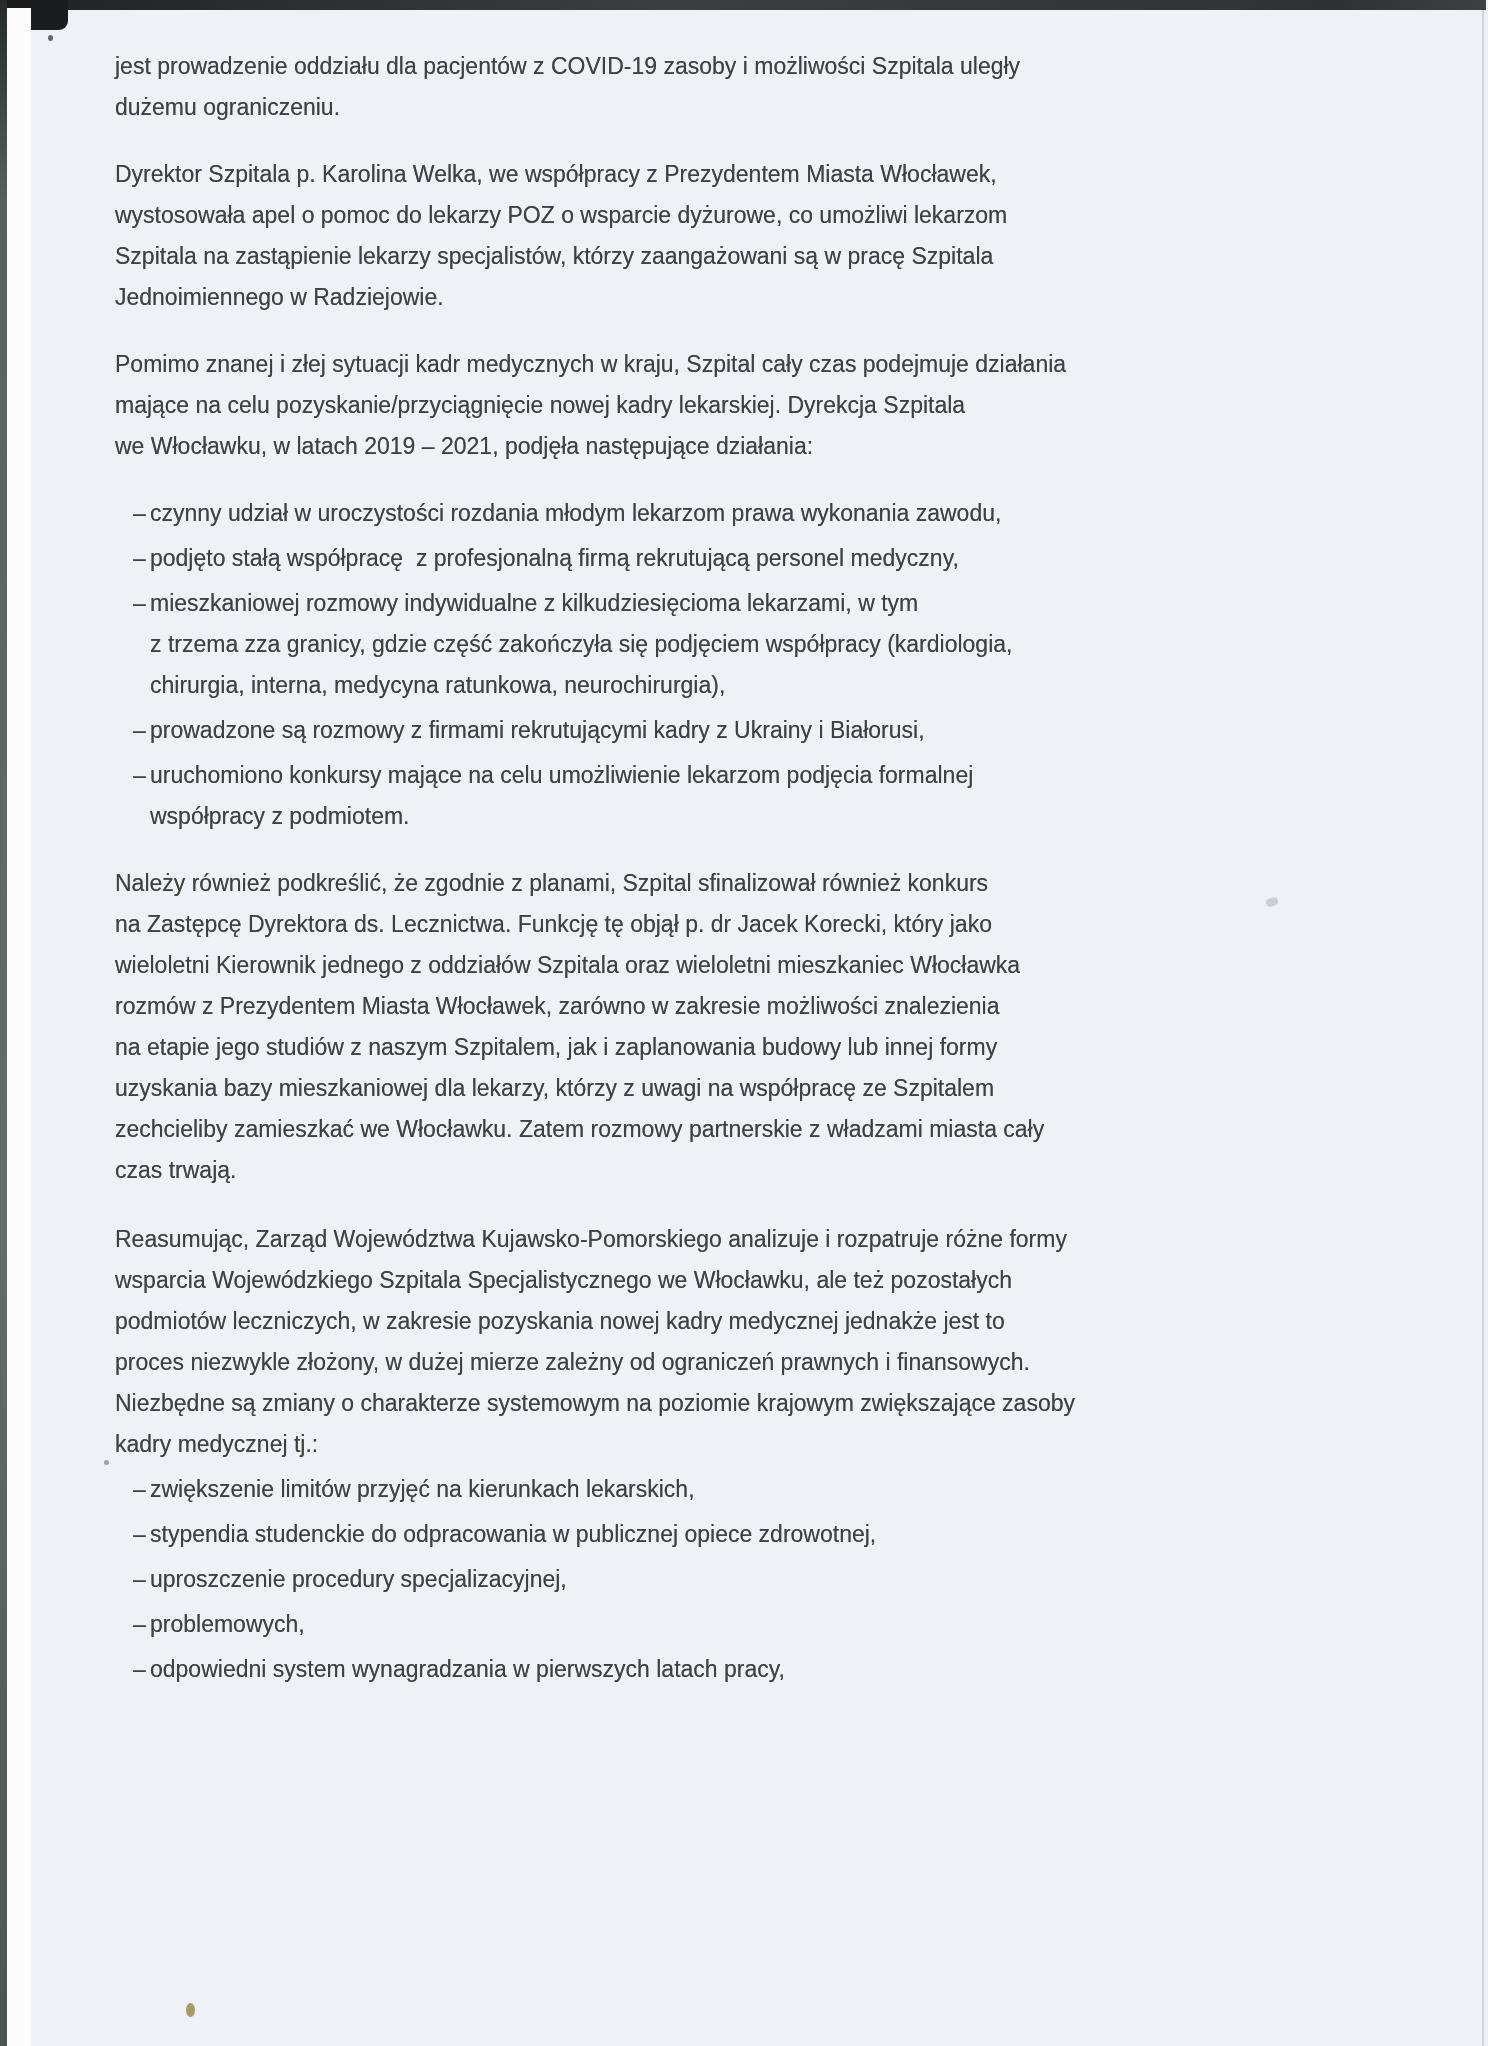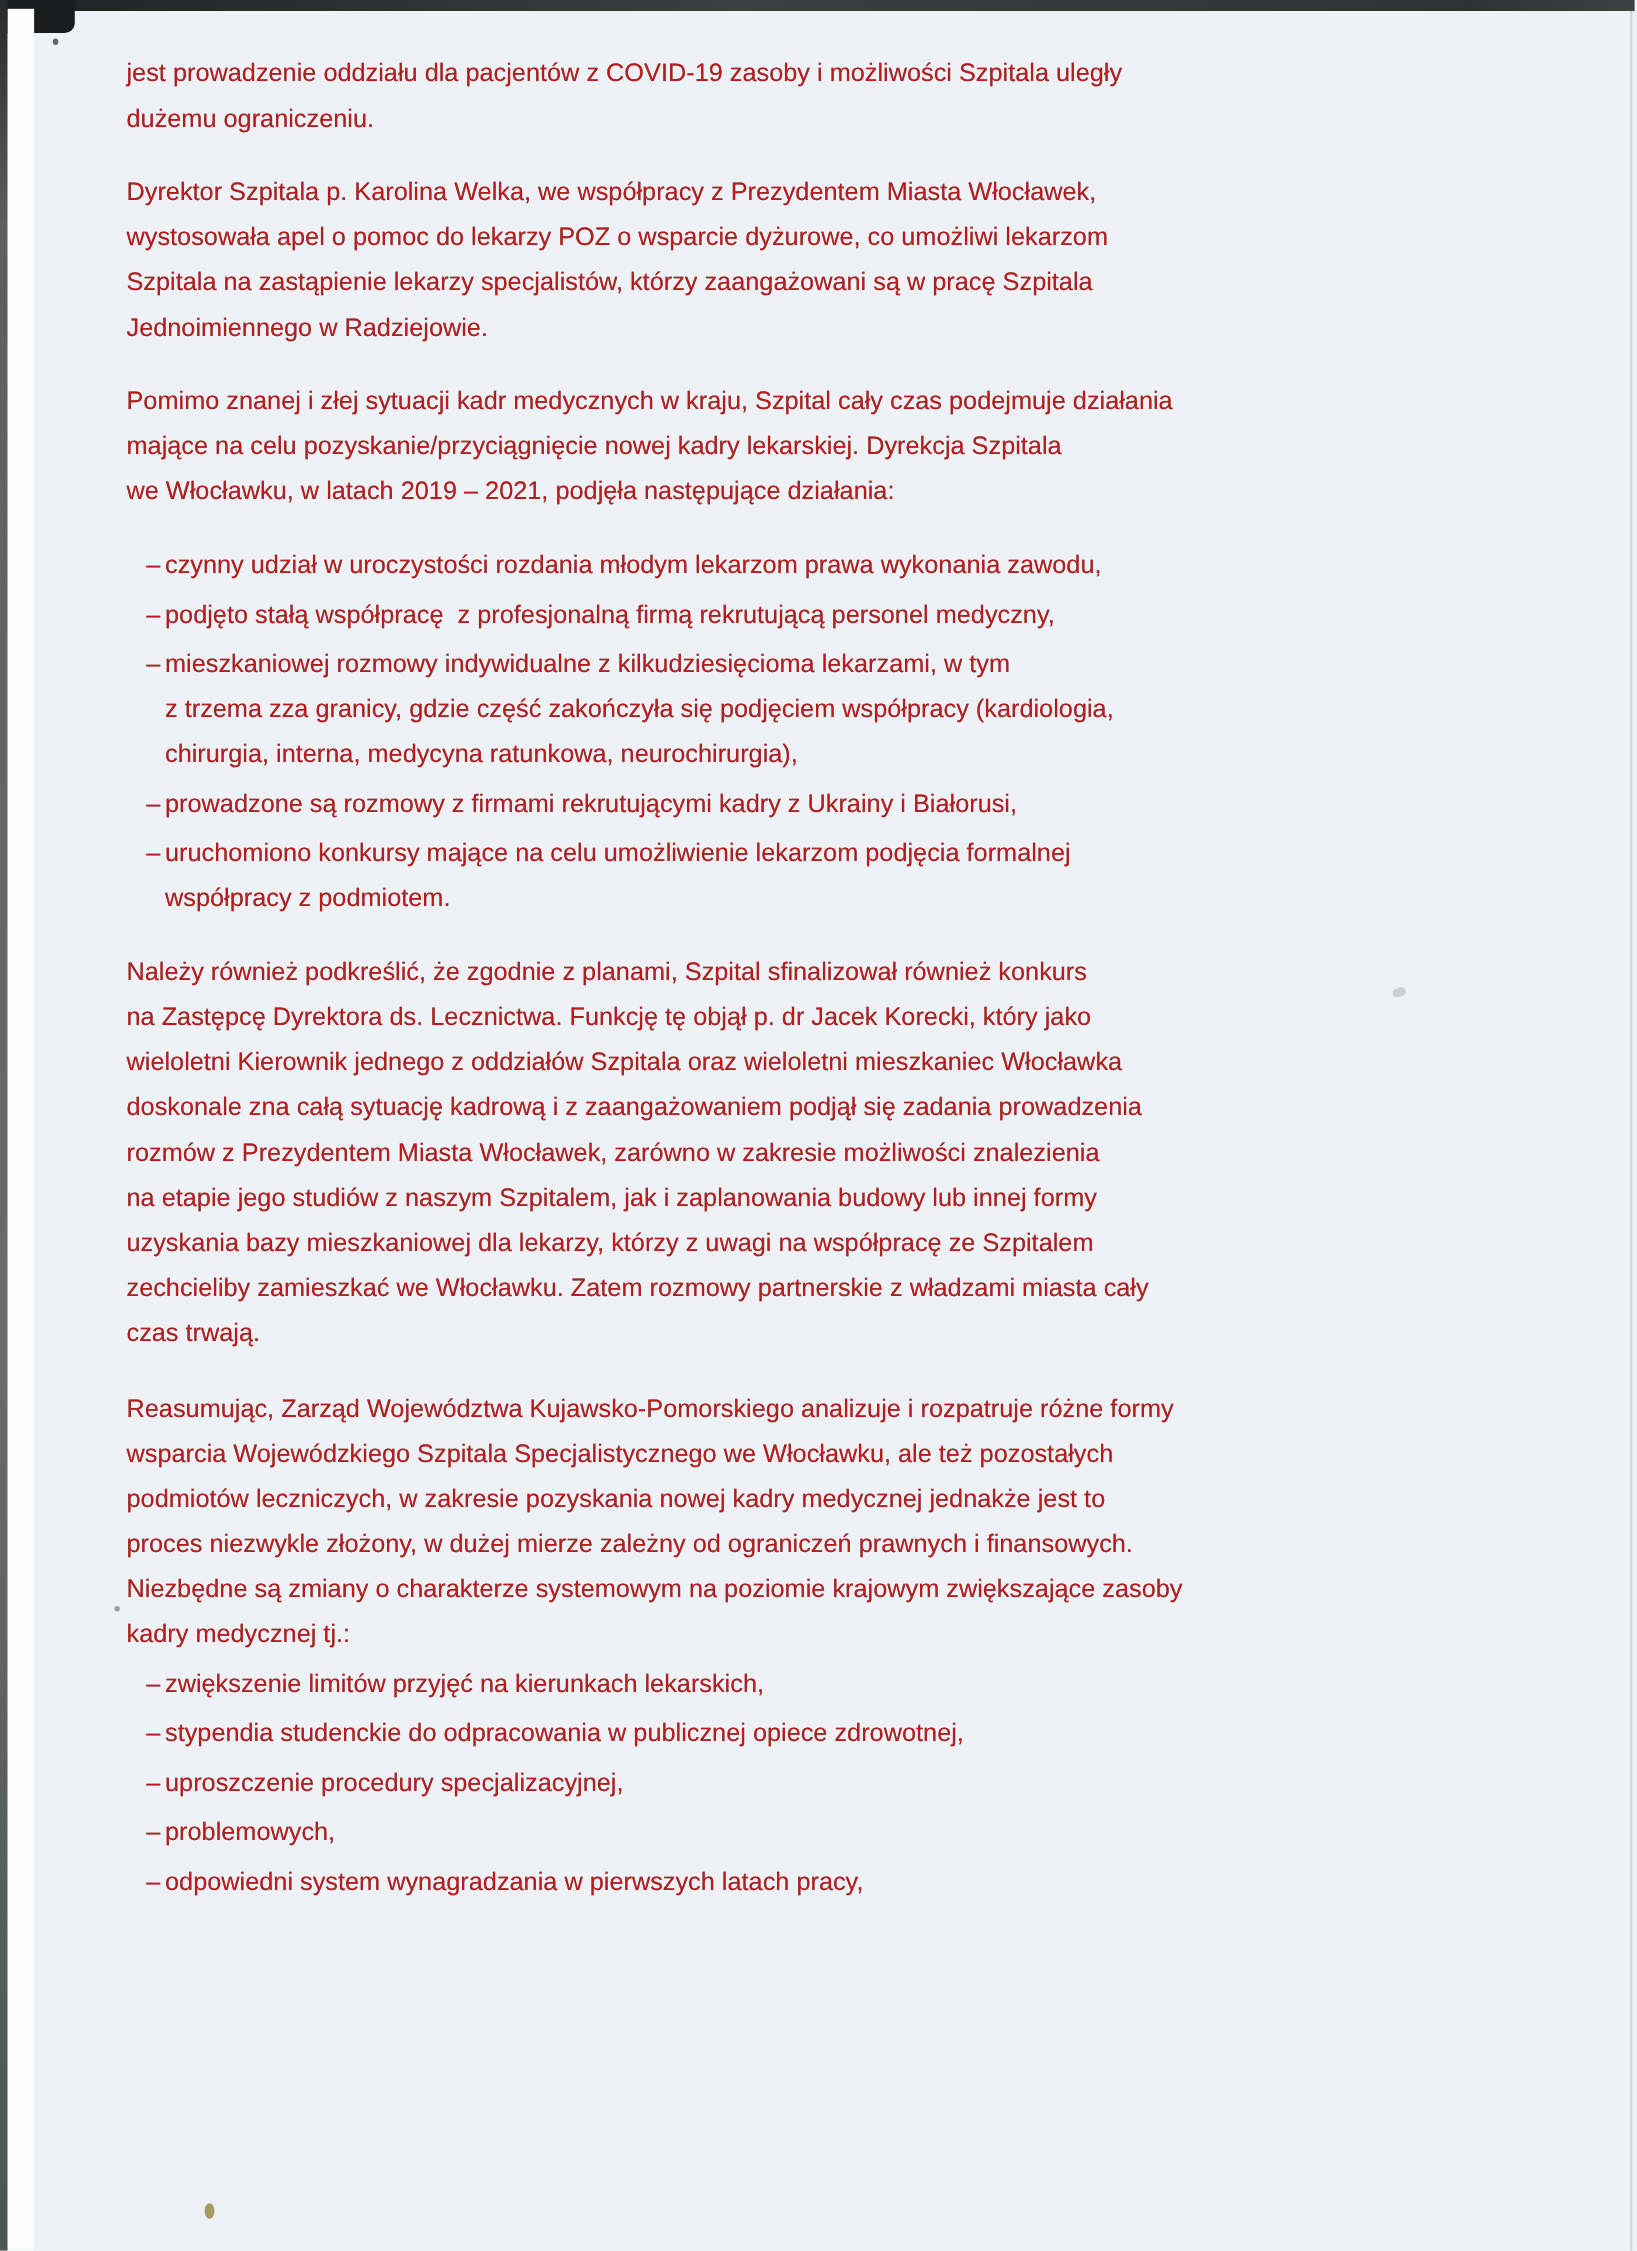--- a/index.html
+++ b/index.html
@@ -20,21 +20,21 @@
     background:#fbfcfb;}
   .right-scan-line{position:absolute;left:1482px;top:10px;width:2px;height:2036px;
     background:#cfd4d8;}
   .speck{position:absolute;border-radius:50%;}
   .speck-a{left:48px;top:35px;width:5px;height:6px;background:#63676a;}
   .speck-b{left:1266px;top:898px;width:12px;height:8px;background:#c9cfd5;transform:rotate(-18deg);border-radius:40%;}
   .speck-c{left:104px;top:1460px;width:5px;height:5px;background:#9aa0a4;}
   .speck-d{left:186px;top:2003px;width:9px;height:14px;background:#a79a62;}
   
   .doc{position:absolute;left:115px;top:46px;width:1210px;
-    color:#b91c1c;font-size:23px;line-height:41px;
+    color:#404040;font-size:23px;line-height:41px;
     text-shadow:0 0 0.5px rgba(42,46,48,.55);}
   .line{height:41px;white-space:pre;}
   .para{margin:0 0 26px 0;}
   .para.gap-sm{margin-bottom:28px;}
   .para.gap-xs{margin-bottom:4px;}
   .blist{list-style:none;margin:0 0 26px 0;padding:0 0 0 18px;}
   .bullet-item{display:flex;margin:0 0 4px 0;}
   .dash{width:17px;flex:none;}
   .btext{flex:1 1 auto;}
 </style>
@@ -101,21 +101,20 @@
           <div class="btext">
             <div class="line">uruchomiono konkursy mające na celu umożliwienie lekarzom podjęcia formalnej</div>
             <div class="line">współpracy z podmiotem.</div>
           </div>
         </li>
       </ul>
     <div class="para gap-sm">
         <div class="line">Należy również podkreślić, że zgodnie z planami, Szpital sfinalizował również konkurs</div>
         <div class="line">na Zastępcę Dyrektora ds. Lecznictwa. Funkcję tę objął p. dr Jacek Korecki, który jako</div>
         <div class="line">wieloletni Kierownik jednego z oddziałów Szpitala oraz wieloletni mieszkaniec Włocławka</div>
-        <div class="line">doskonale zna całą sytuację kadrową i z zaangażowaniem podjął się zadania prowadzenia</div>
         <div class="line">rozmów z Prezydentem Miasta Włocławek, zarówno w zakresie możliwości znalezienia</div>
         <div class="line">na etapie jego studiów z naszym Szpitalem, jak i zaplanowania budowy lub innej formy</div>
         <div class="line">uzyskania bazy mieszkaniowej dla lekarzy, którzy z uwagi na współpracę ze Szpitalem</div>
         <div class="line">zechcieliby zamieszkać we Włocławku. Zatem rozmowy partnerskie z władzami miasta cały</div>
         <div class="line">czas trwają.</div>
       </div>
     <div class="para gap-xs">
         <div class="line">Reasumując, Zarząd Województwa Kujawsko-Pomorskiego analizuje i rozpatruje różne formy</div>
         <div class="line">wsparcia Wojewódzkiego Szpitala Specjalistycznego we Włocławku, ale też pozostałych</div>
         <div class="line">podmiotów leczniczych, w zakresie pozyskania nowej kadry medycznej jednakże jest to</div>

